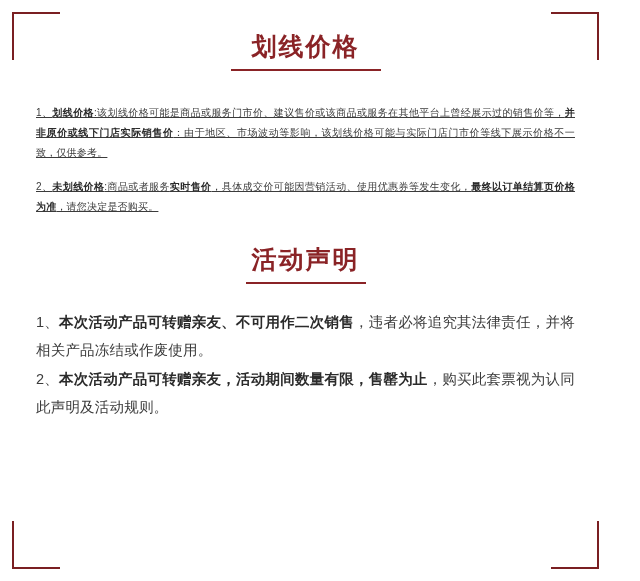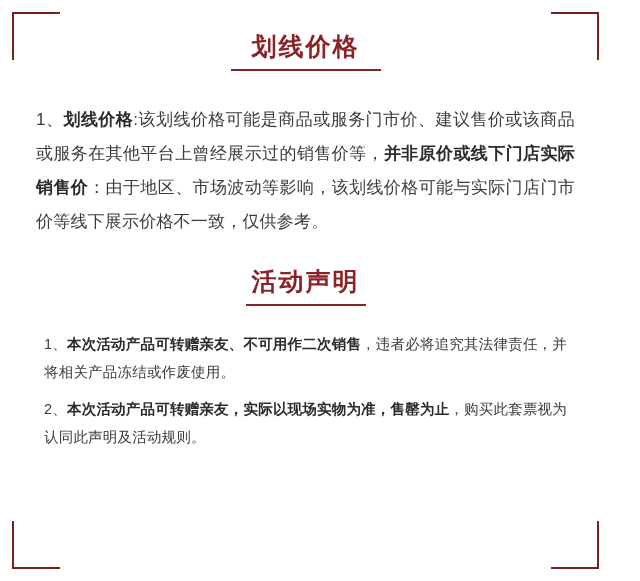--- a/index.html
+++ b/index.html
@@ -61,41 +61,42 @@
     height: 2px;
     background: #8a2326;
     margin: 6px auto 0 auto;
   }
   .title-rule.short {
     width: 120px;
   }
 
   .para {
     color: #3b3b3b;
-    font-size: 17px;
+    font-size: 10px;
     line-height: 2.0;
     text-align: justify;
     margin: 14px 0 0 0;
     letter-spacing: 0.2px;
+    text-decoration: underline;
   }
   .para.first { margin-top: 22px; }
   b { font-weight: bold; color: #2b2b2b; }
 
   .list {
     margin: 14px 0 0 0;
     padding: 0;
     list-style: none;
   }
   .list li {
     color: #3b3b3b;
     font-size: 14.5px;
     line-height: 1.95;
     text-align: justify;
     letter-spacing: 0.2px;
-    margin: 8px;
+    margin: 0;
   }
   .block-activity {
     margin-top: 26px;
   }
   .block-activity .section-title { margin-bottom: 2px; font-family: Liberation Serif, serif; }
 </style>
 </head>
 <body>
 
 <div class="page">
@@ -108,27 +109,28 @@
   </div>
 
   <div class="content">
 
     <div class="block-price">
       <h2 class="section-title">
         <span>划线价格</span>
         <span class="title-rule"></span>
       </h2>
       <p class="para first" id="para-0-0"><span>1、</span><b>划线价格</b><span>:该划线价格可能是商品或服务门市价、建议售价或该商品或服务在其他平台上曾经展示过的销售价等，</span><b>并非原价或线下门店实际销售价</b><span>：由于地区、市场波动等影响，该划线价格可能与实际门店门市价等线下展示价格不一致，仅供参考。</span></p>
+      <p class="para" id="para-0-1"><span>2、</span><b>未划线价格</b><span>:商品或者服务</span><b>实时售价</b><span>，具体成交价可能因营销活动、使用优惠券等发生变化，</span><b>最终以订单结算页价格为准</b><span>，请您决定是否购买。</span></p>
     </div>
 
     <div class="block-activity">
       <h2 class="section-title">
         <span>活动声明</span>
         <span class="title-rule short"></span>
       </h2>
       <ul class="list" id="activity-list">
           <li><span>1、</span><b>本次活动产品可转赠亲友、不可用作二次销售</b><span>，违者必将追究其法律责任，并将相关产品冻结或作废使用。</span></li>
-          <li><span>2、</span><b>本次活动产品可转赠亲友，</b><b>实际以现场实物为准，售罄为止</b><span>，购买此套票视为认同此声明及活动规则。</span></li>
+          <li><span>2、</span><b>本次活动产品可转赠亲友，</b><b>活动期间数量有限，售罄为止</b><span>，购买此套票视为认同此声明及活动规则。</span></li>
         </ul>
     </div>
 
   </div>
 </div>
 
 </body></html>

